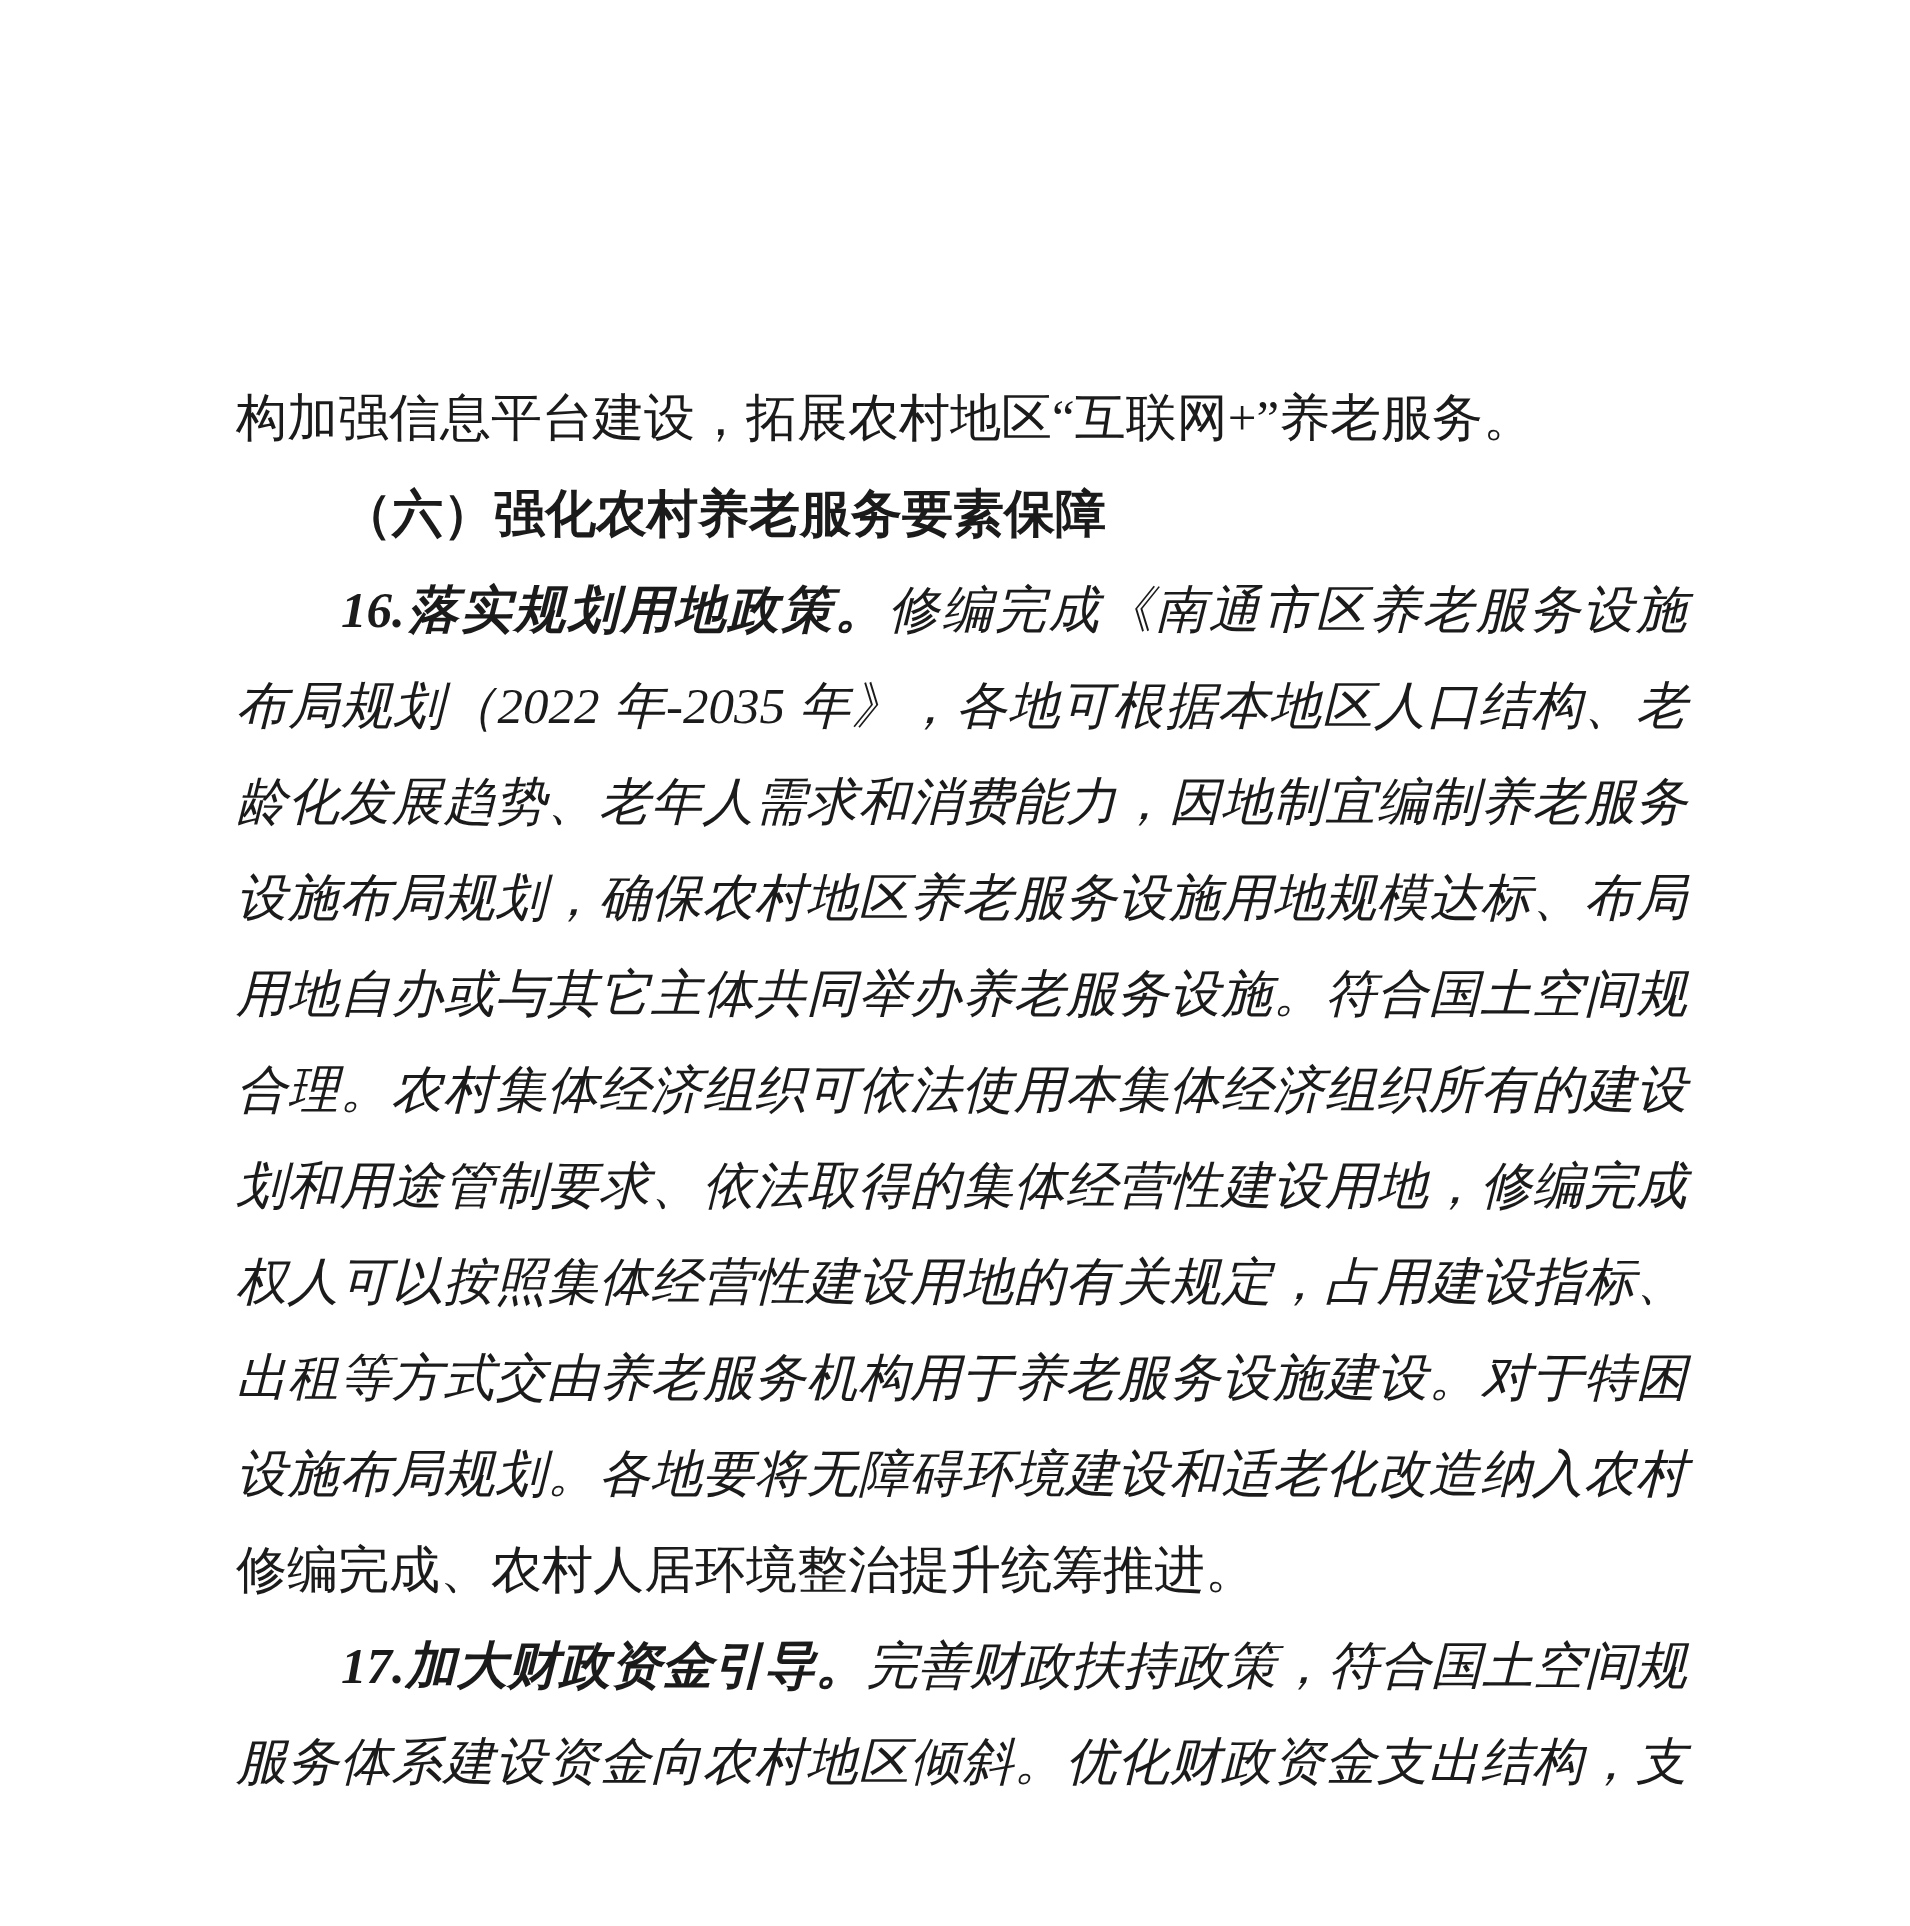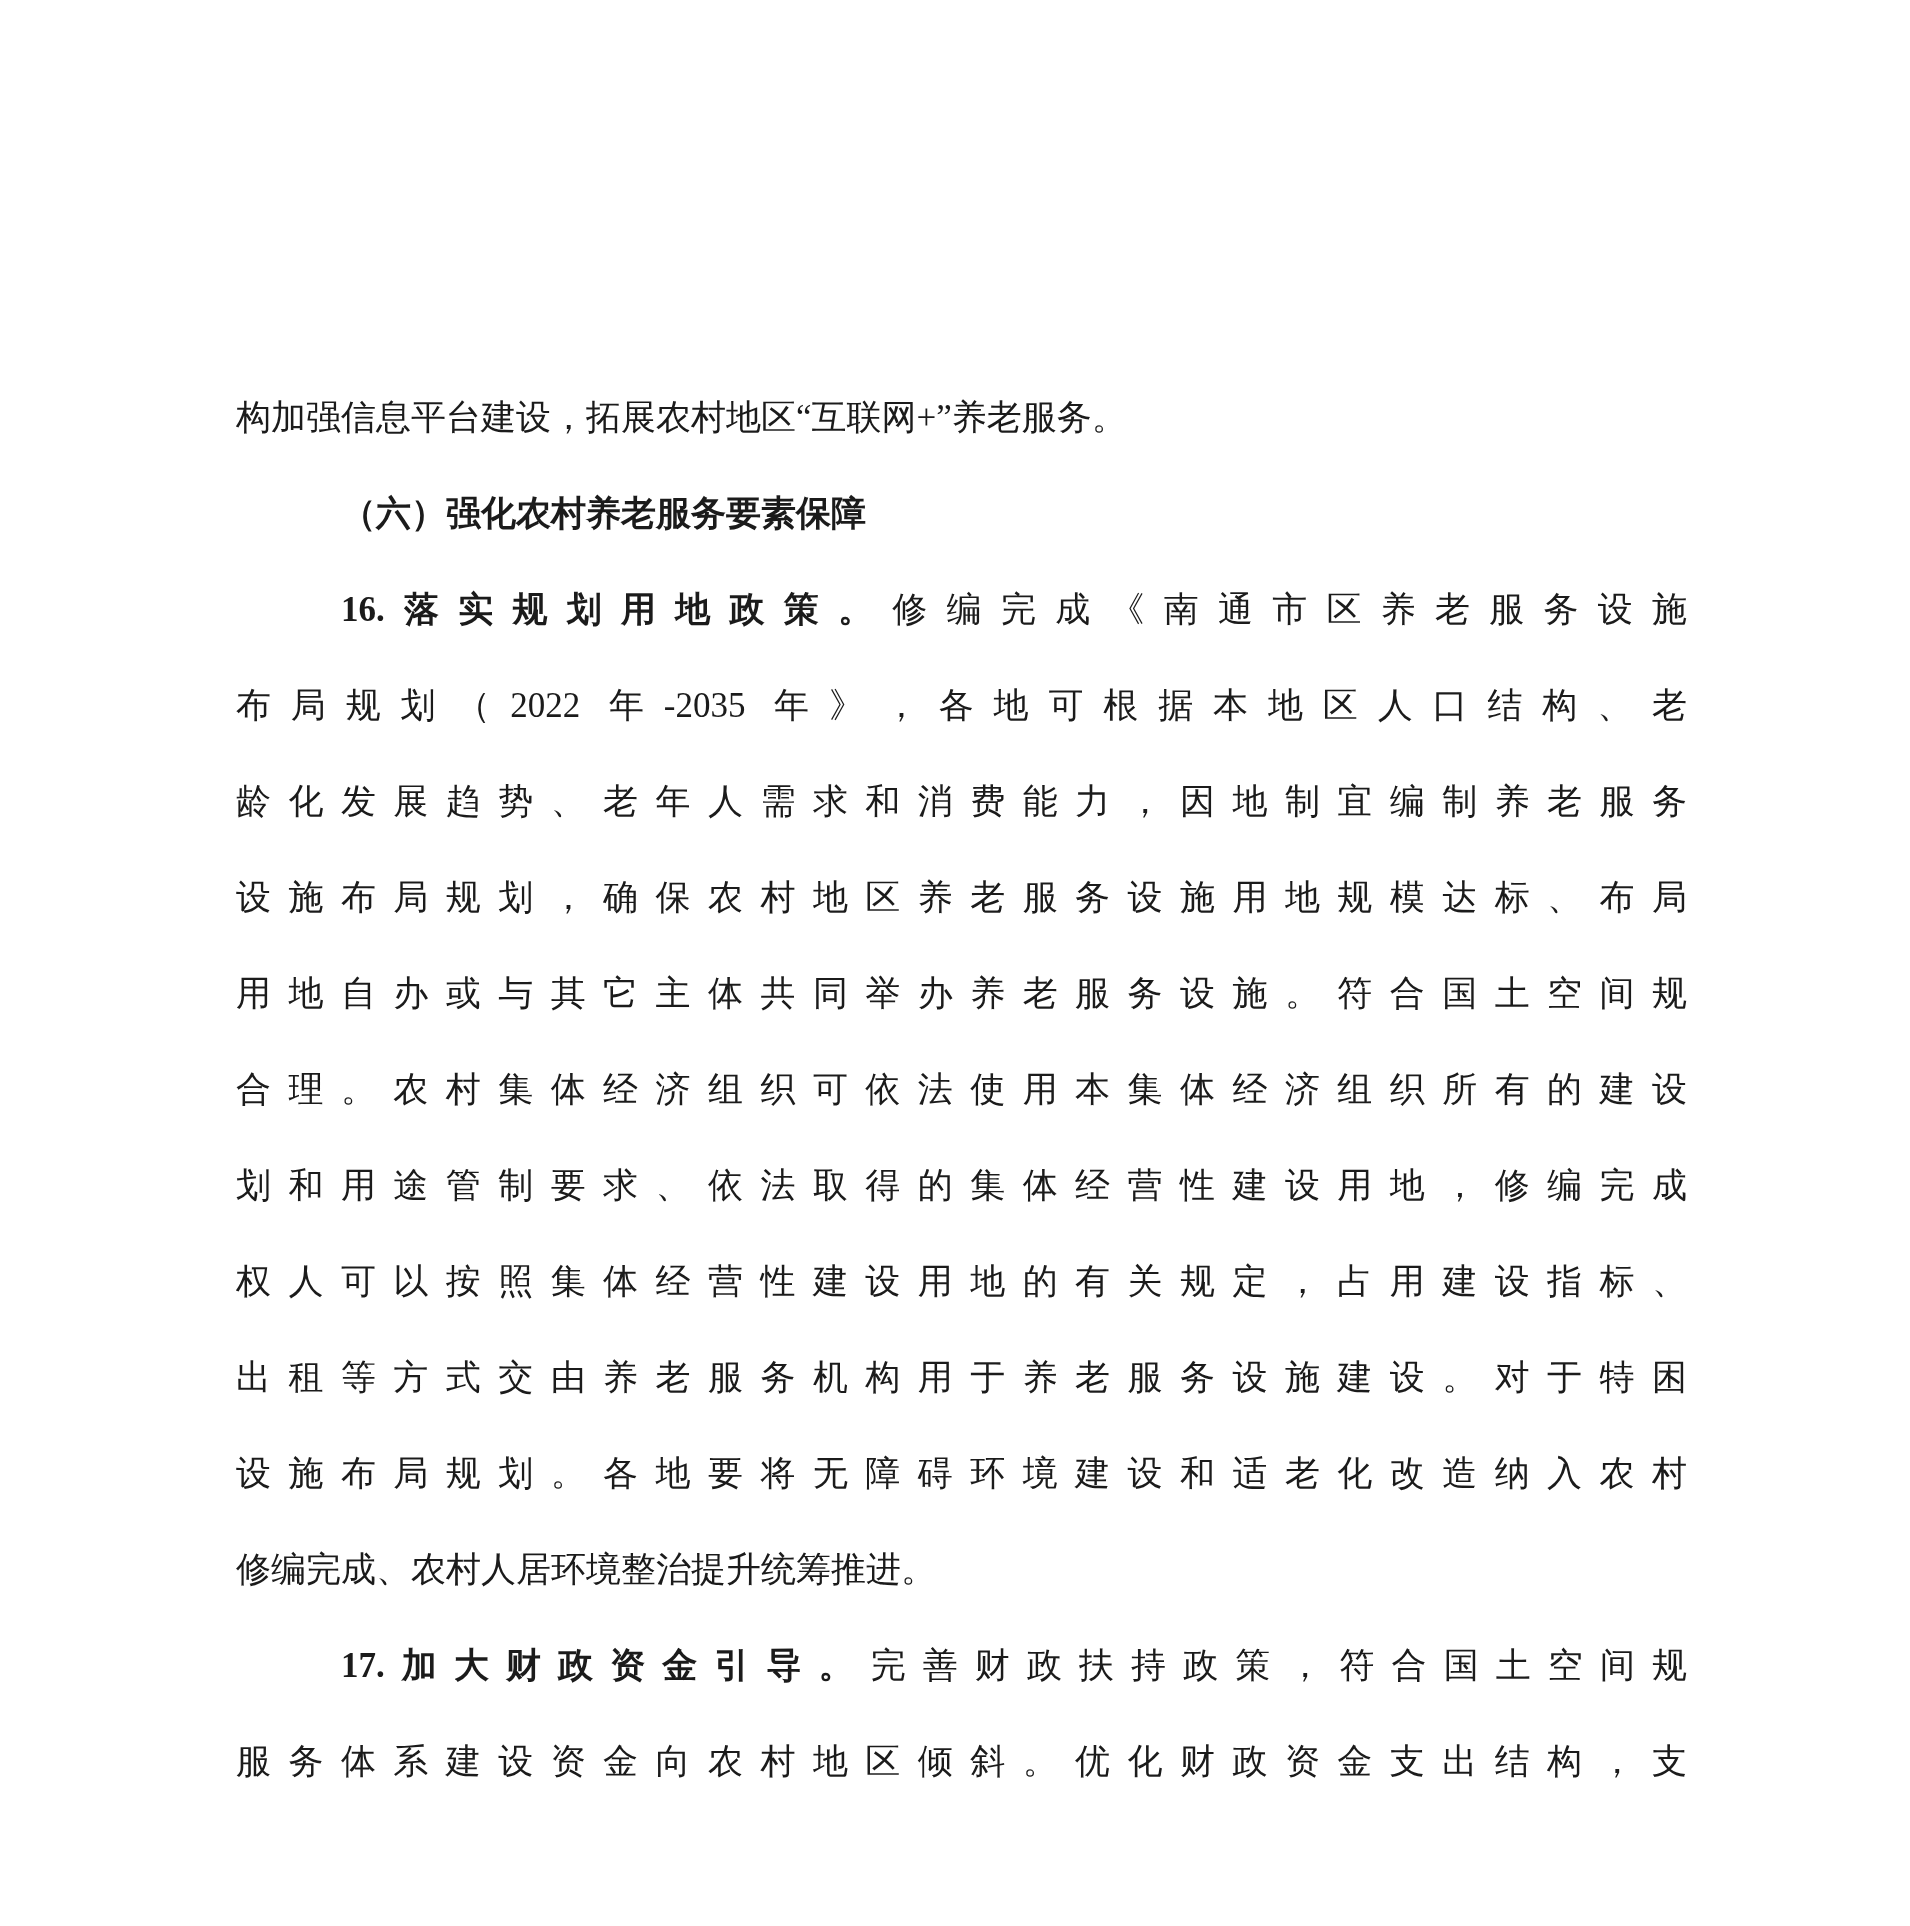--- a/index.html
+++ b/index.html
@@ -16,30 +16,31 @@
     font-family: "Liberation Serif", "DejaVu Serif", serif;
     color: #1b1b1b;
   }
   .doc-body {
     position: absolute;
     left: 236px;
     top: 370px;
     width: 1451px;
   }
   .line {
-    font-size: 35px;
+    font-size: 51px;
     line-height: 96px;
     height: 96px;
     text-align: left;
     white-space: normal;
     text-justify: inter-ideograph;
   }
   .line.justify {
     text-align: justify;
     text-align-last: justify;
+    font-style: italic;
   }
   .line.indent {
     text-indent: 105px;
   }
   .seg-bold {
     font-weight: bold;
   }
 </style>
 </head>
 <body>

